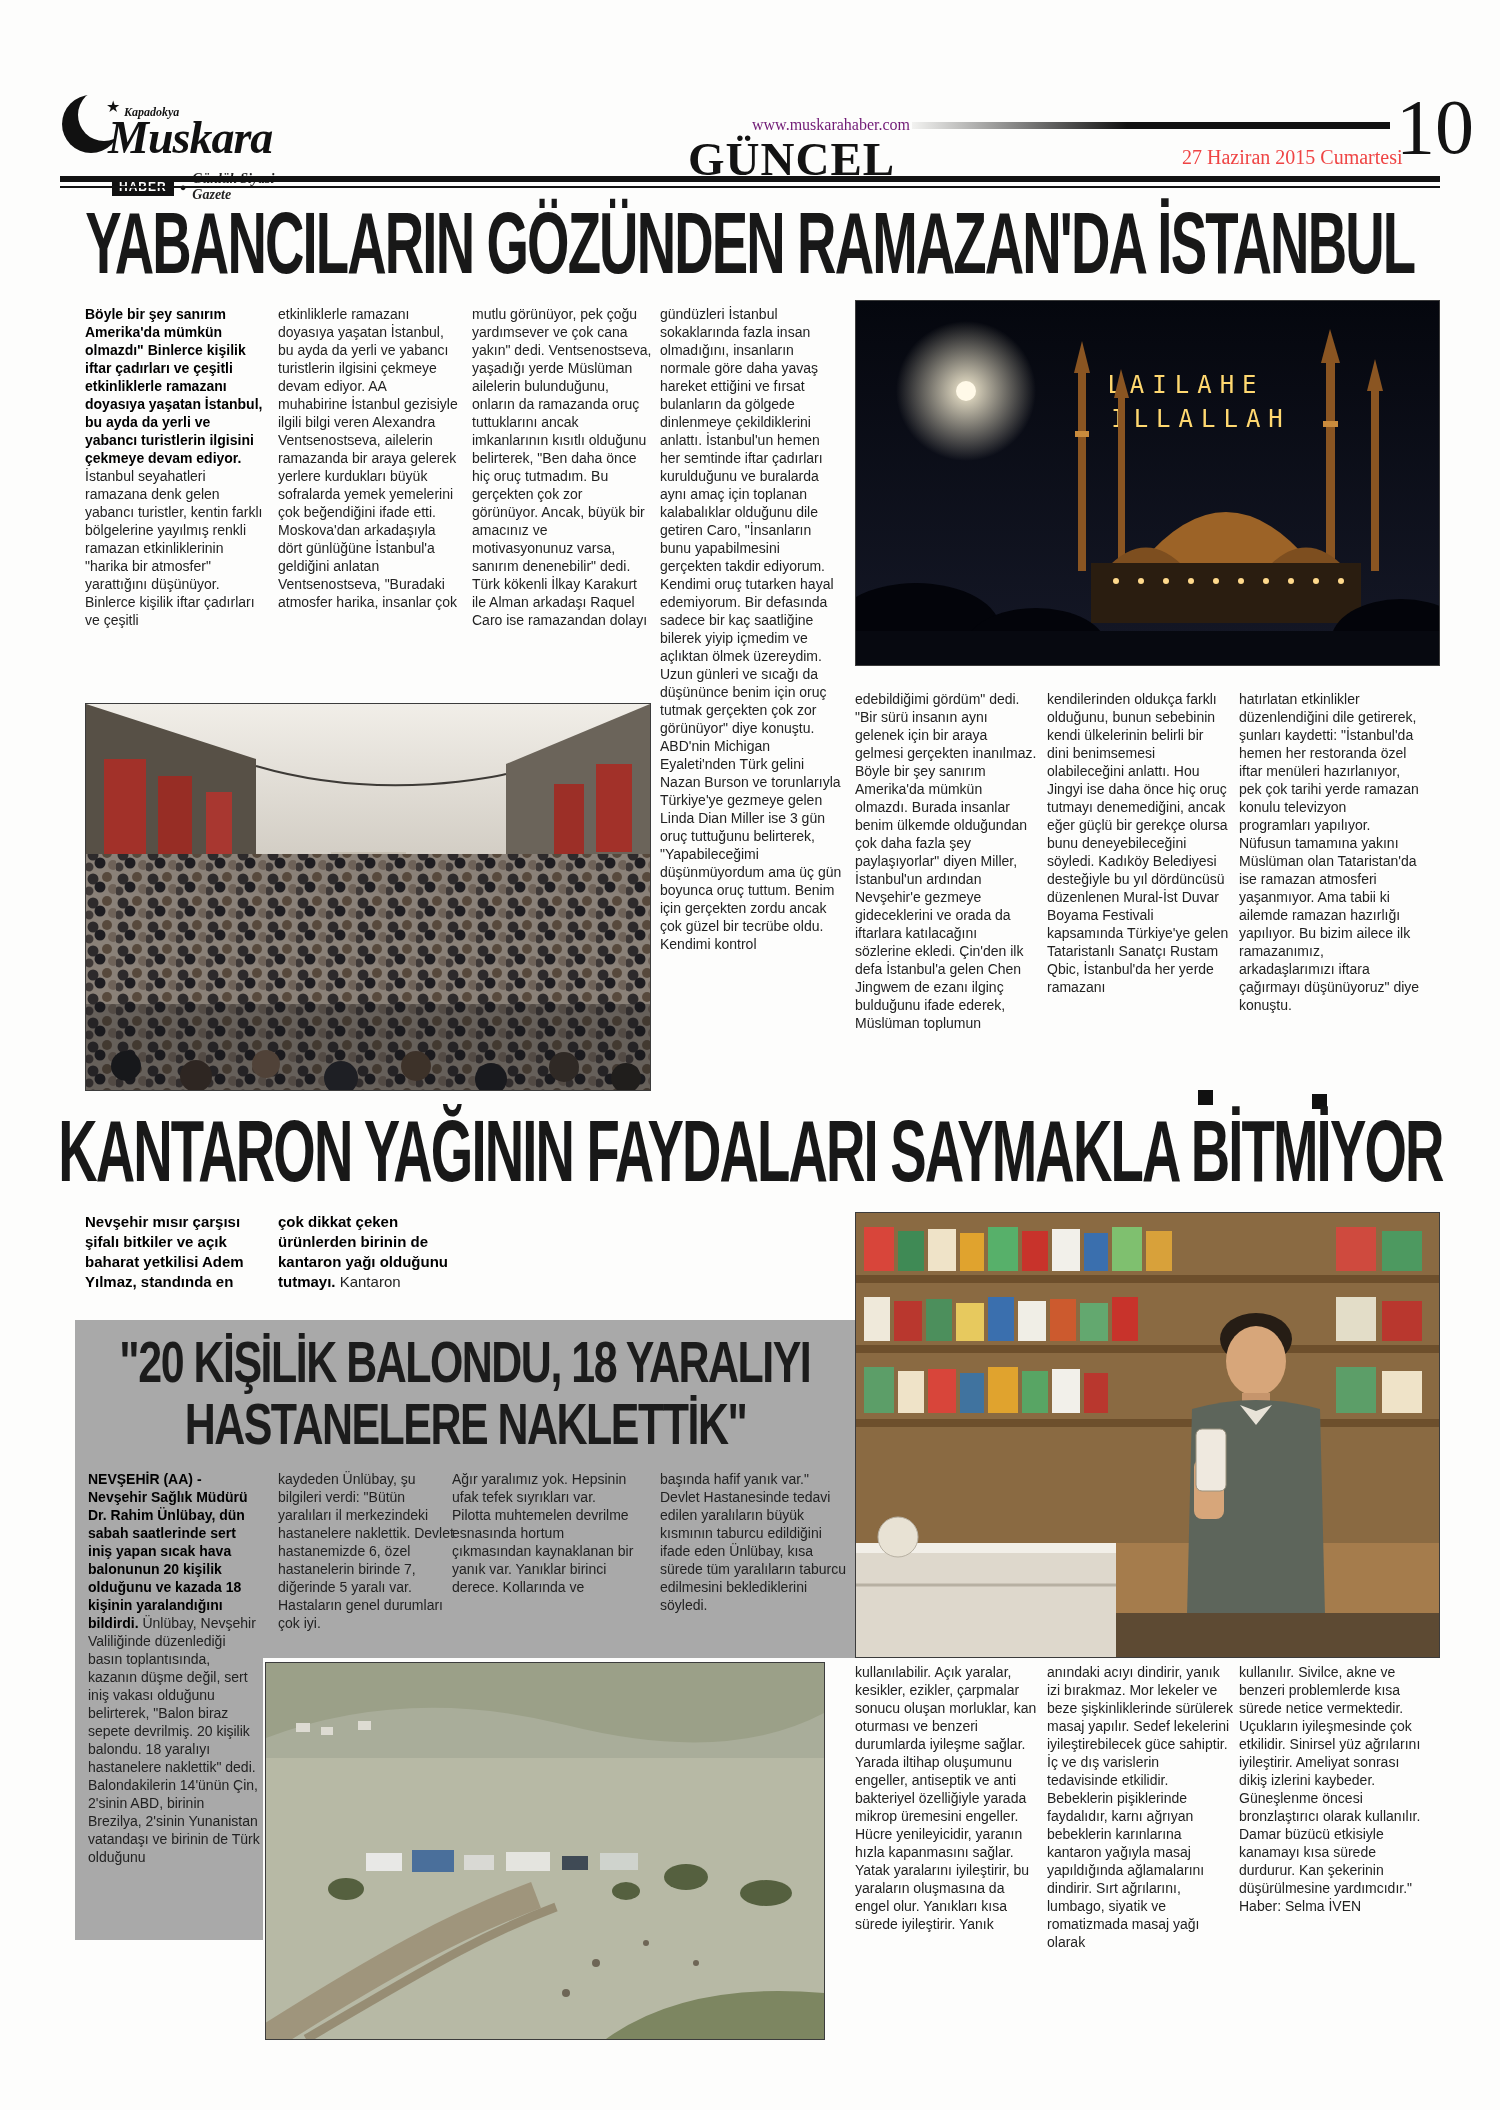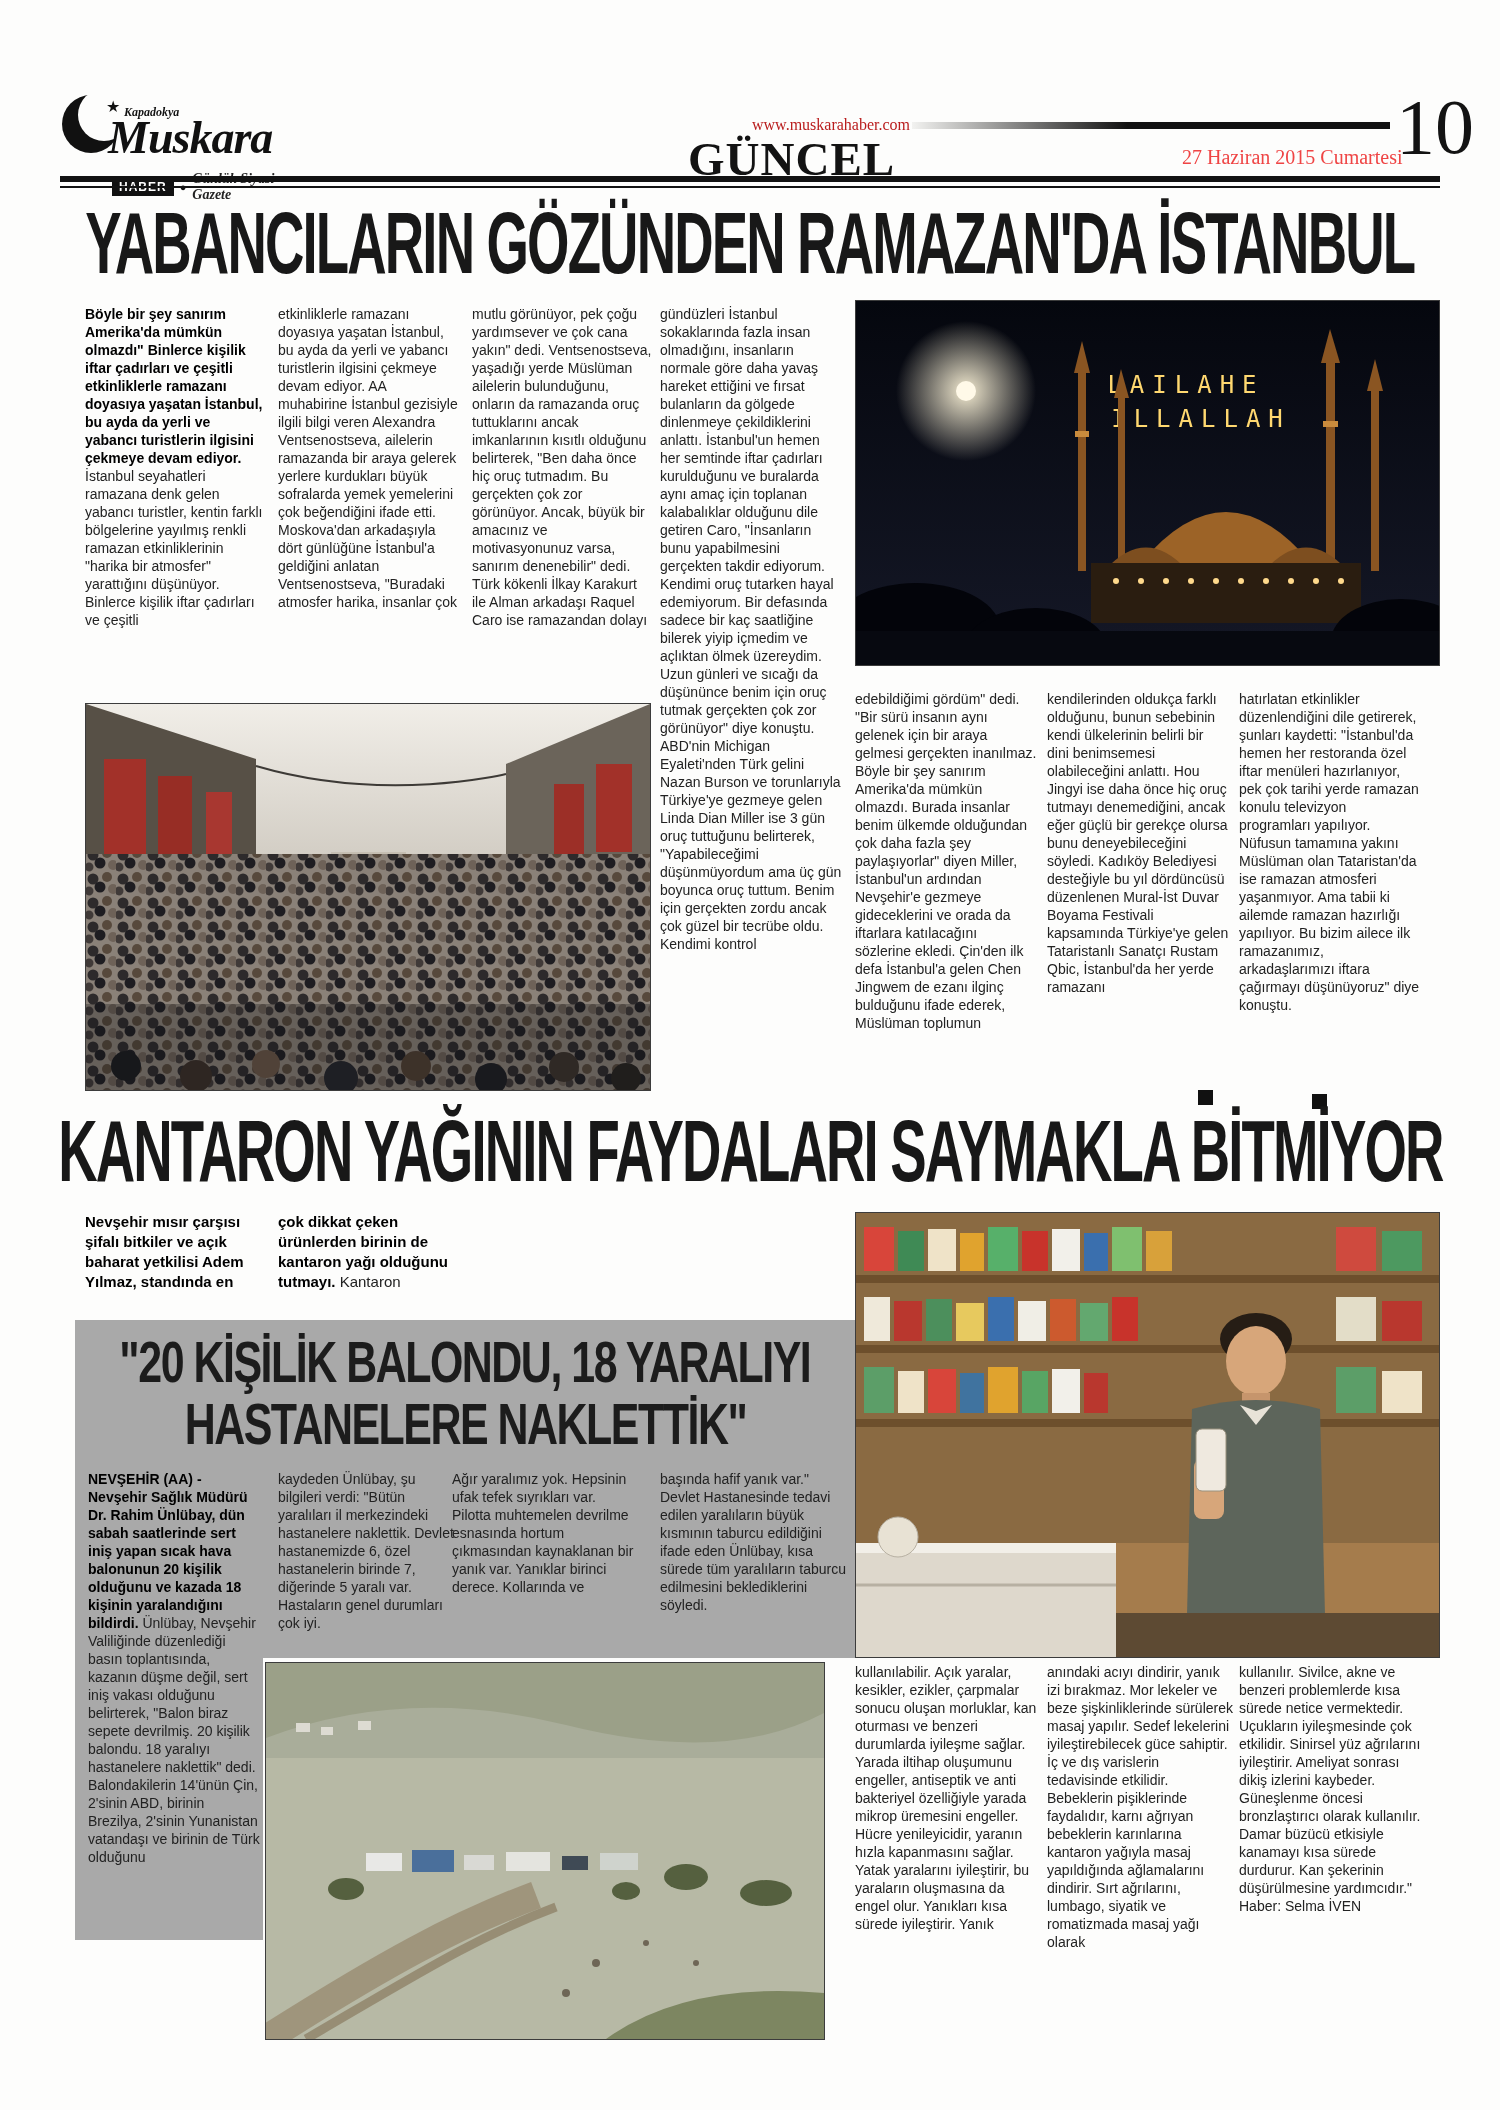--- a/index.html
+++ b/index.html
@@ -9,21 +9,21 @@
   
   .crescent{position:absolute;left:0;top:6;width:58px;height:58px;border-radius:50%;background:#111;}
   .crescent:after{content:"";position:absolute;left:16px;top:-6px;width:52px;height:52px;border-radius:50%;background:#fdfdfc;}
   .star{position:absolute;left:44px;top:2px;font-size:16px;color:#111;z-index:2;}
   .logo-region{position:absolute;left:62px;top:10px;font:italic 700 12px "Liberation Serif",serif;color:#111;}
   .logo-name{position:absolute;left:46px;top:16px;font:italic 700 46px "Liberation Serif",serif;color:#111;letter-spacing:-1px;}
   .haber-row{position:absolute;left:50px;top:76px;display:flex;align-items:center;gap:6px;}
   .haber-badge{background:#111;color:#fff;font:700 12px "Liberation Sans",sans-serif;padding:2px 7px;letter-spacing:1px;}
   .haber-bullet{font-size:11px;color:#111;}
   .tagline{font:italic 700 14px "Liberation Serif",serif;color:#222;}
-  .website{font:16px "Liberation Serif",serif;color:#b91c1c;}
+  .website{font:16px "Liberation Serif",serif;color:#701a75;}
   .gradline{background:linear-gradient(to right,#f2f2f0,#111 45%,#111);}
   .section-title{font:700 47px "Liberation Serif",serif;color:#131313;letter-spacing:1px;}
   .issue-date{font:20px "Liberation Serif",serif;color:#ef4444;}
   .page-number{font:78px "Liberation Serif",serif;color:#131313;line-height:78px;}
   .rule{background:#131313;}
   
   .hl-wrap{display:flex;justify-content:center;overflow:visible;}
   .hl{font:700 88px/90px "Liberation Sans",sans-serif;color:#181818;white-space:nowrap;
       letter-spacing:-3px;transform:scaleX(0.62);transform-origin:center;}
   .hl3{font:700 58px/60px "Liberation Sans",sans-serif;color:#1c1c1c;white-space:nowrap;

